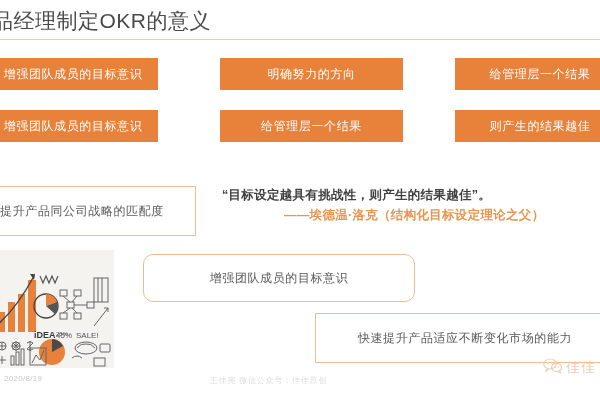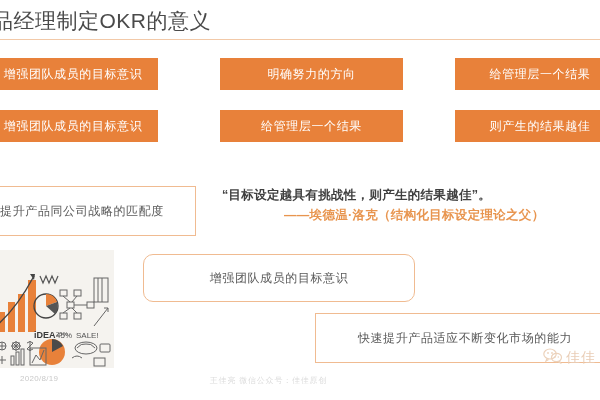--- a/index.html
+++ b/index.html
@@ -112,40 +112,40 @@
     width: 120px;
     height: 118px;
     background: #f4f2ee;
     overflow: hidden;
   }
   .doodle svg { display: block; }
 
   
   .footer-date {
     position: absolute;
-    left: 20px;
+    left: 4px;
     top: 374px;
     font-size: 8px;
     color: #c9c9c9;
     letter-spacing: 0.3px;
   }
   .footer-center {
     position: absolute;
     left: 0;
     top: 375px;
     width: 537px;
     text-align: center;
     font-size: 8px;
     color: #dcdcdc;
     letter-spacing: 0.8px;
   }
   .watermark {
     position: absolute;
     right: 4px;
-    top: 348px;
+    top: 358px;
     display: flex;
     align-items: center;
     gap: 3px;
   }
   .watermark .wm-text {
     font-size: 14px;
     color: #e9cdb6;
     letter-spacing: 1px;
   }
 </style>

